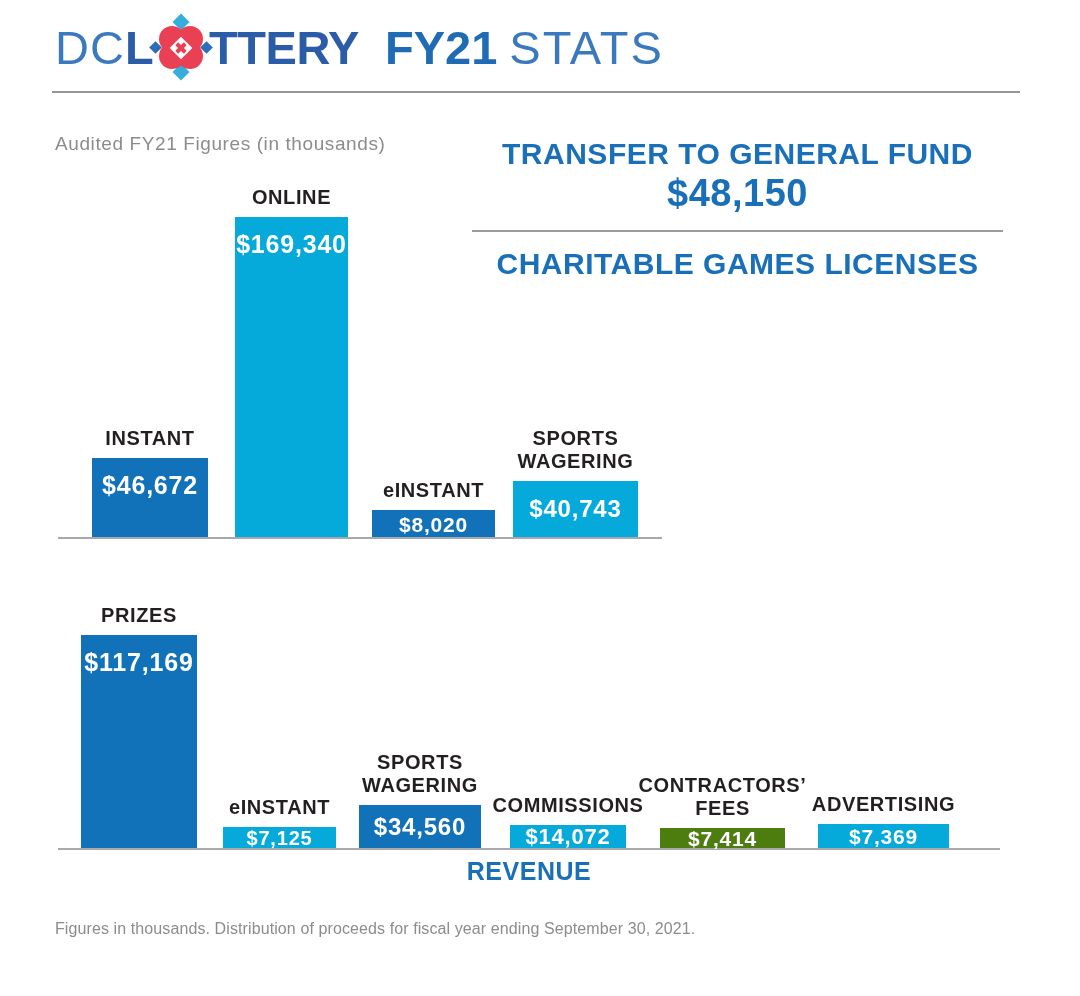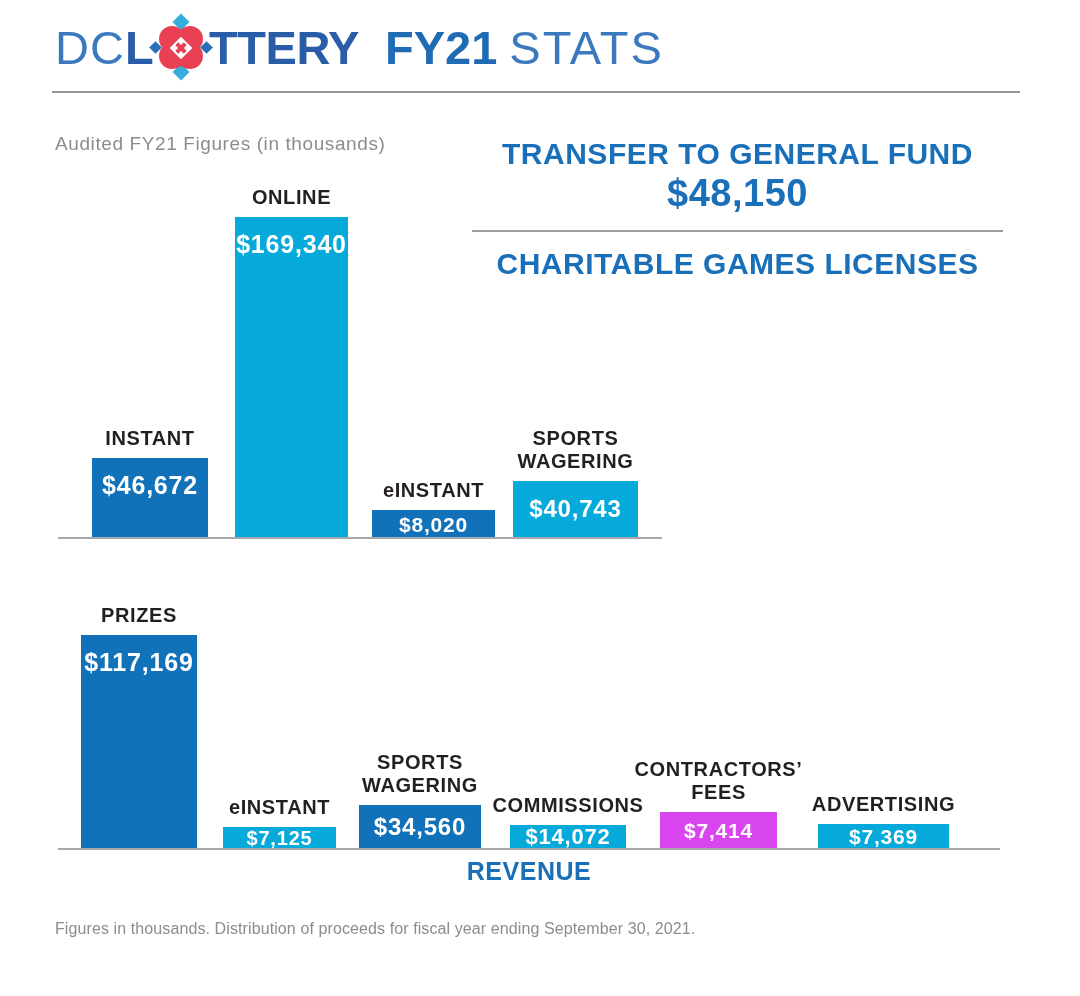--- a/index.html
+++ b/index.html
@@ -133,21 +133,21 @@
         <div>WAGERING</div>
       </div>
       <div class="bar-value center" style="font-size: 24px; line-height: 1;">$34,560</div>
     </div>
     <div class="bar" style="left: 452px; width: 116px; height: 23px; background: rgb(5, 169, 218);">
       <div class="bar-label">
         <div>COMMISSIONS</div>
       </div>
       <div class="bar-value center" style="font-size: 22px; line-height: 1;">$14,072</div>
     </div>
-    <div class="bar" style="left: 602px; width: 117px; height: 36px; background: #d946ef;">
+    <div class="bar" style="left: 602px; width: 117px; height: 20px; background: #4d7c0f; padding-left: 8px;">
       <div class="bar-label">
         <div>CONTRACTORS’</div>
         <div>FEES</div>
       </div>
       <div class="bar-value center" style="font-size: 21px; line-height: 1;">$7,414</div>
     </div>
     <div class="bar" style="left: 760px; width: 131px; height: 24px; background: rgb(5, 169, 218);">
       <div class="bar-label">
         <div>ADVERTISING</div>
       </div>

